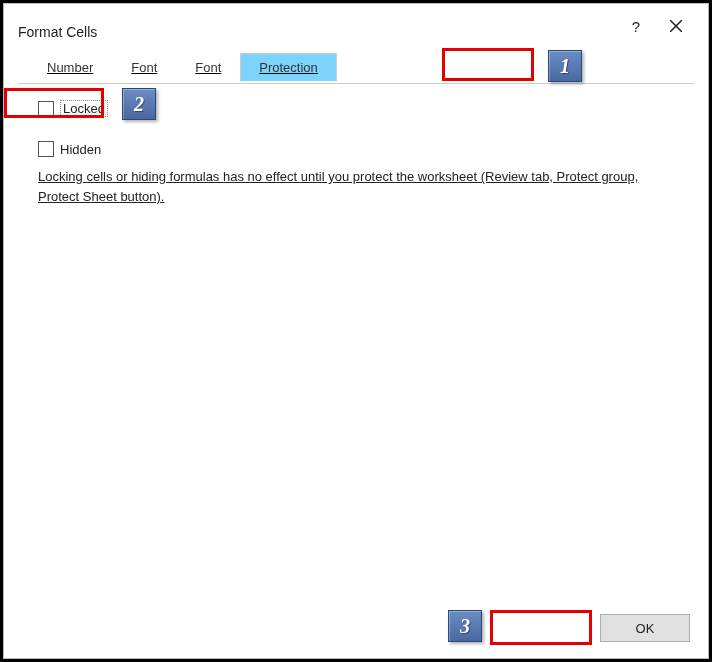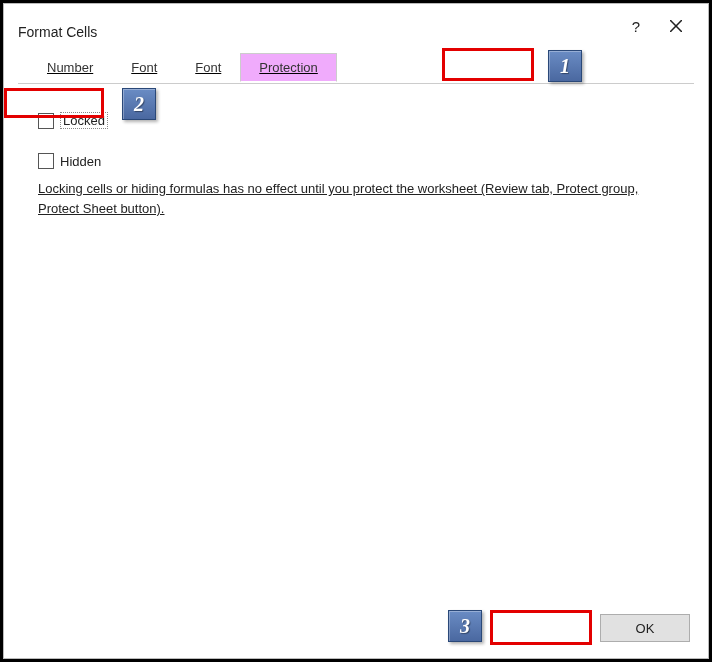--- a/index.html
+++ b/index.html
@@ -69,21 +69,21 @@
       font-size: 13px;
       color: #333;
       cursor: pointer;
       border: 1px solid transparent;
       position: relative;
       z-index: 1;
     }
     .tab.active {
       border: 1px solid #ccc;
       border-bottom: 1px solid #fff;
-      background: #f0abfc;
+      background: #7dd3fc;
     }
     .callout-box {
       border: 3px solid #e30000;
       position: absolute;
       pointer-events: none;
       z-index: 10;
     }
     .callout-number {
       width: 34px;
       height: 32px;
@@ -176,21 +176,21 @@
       <div class="tab">Font</div>
       <div class="tab">Font</div>
       <div class="tab active">Protection</div>
 
       <div class="callout-box" style="left:438px; top:-2px; width:92px; height:33px;"></div>
       <div class="callout-number" style="left:544px; top:0px;">1</div>
     </div>
 
     <div class="content">
 
-      <div class="checkbox-row" style="margin-top:14px;">
+      <div class="checkbox-row" style="margin-top:2px;">
         <div class="checkbox-box"></div>
         <span style="border:1px dotted #888; padding:0 2px;">Locked</span>
       </div>
 
       <div class="checkbox-row">
         <div class="checkbox-box"></div>
         <span>Hidden</span>
       </div>
 
       <div class="info-text">Locking cells or hiding formulas has no effect until you protect the worksheet (Review tab, Protect group, Protect Sheet button).</div>

